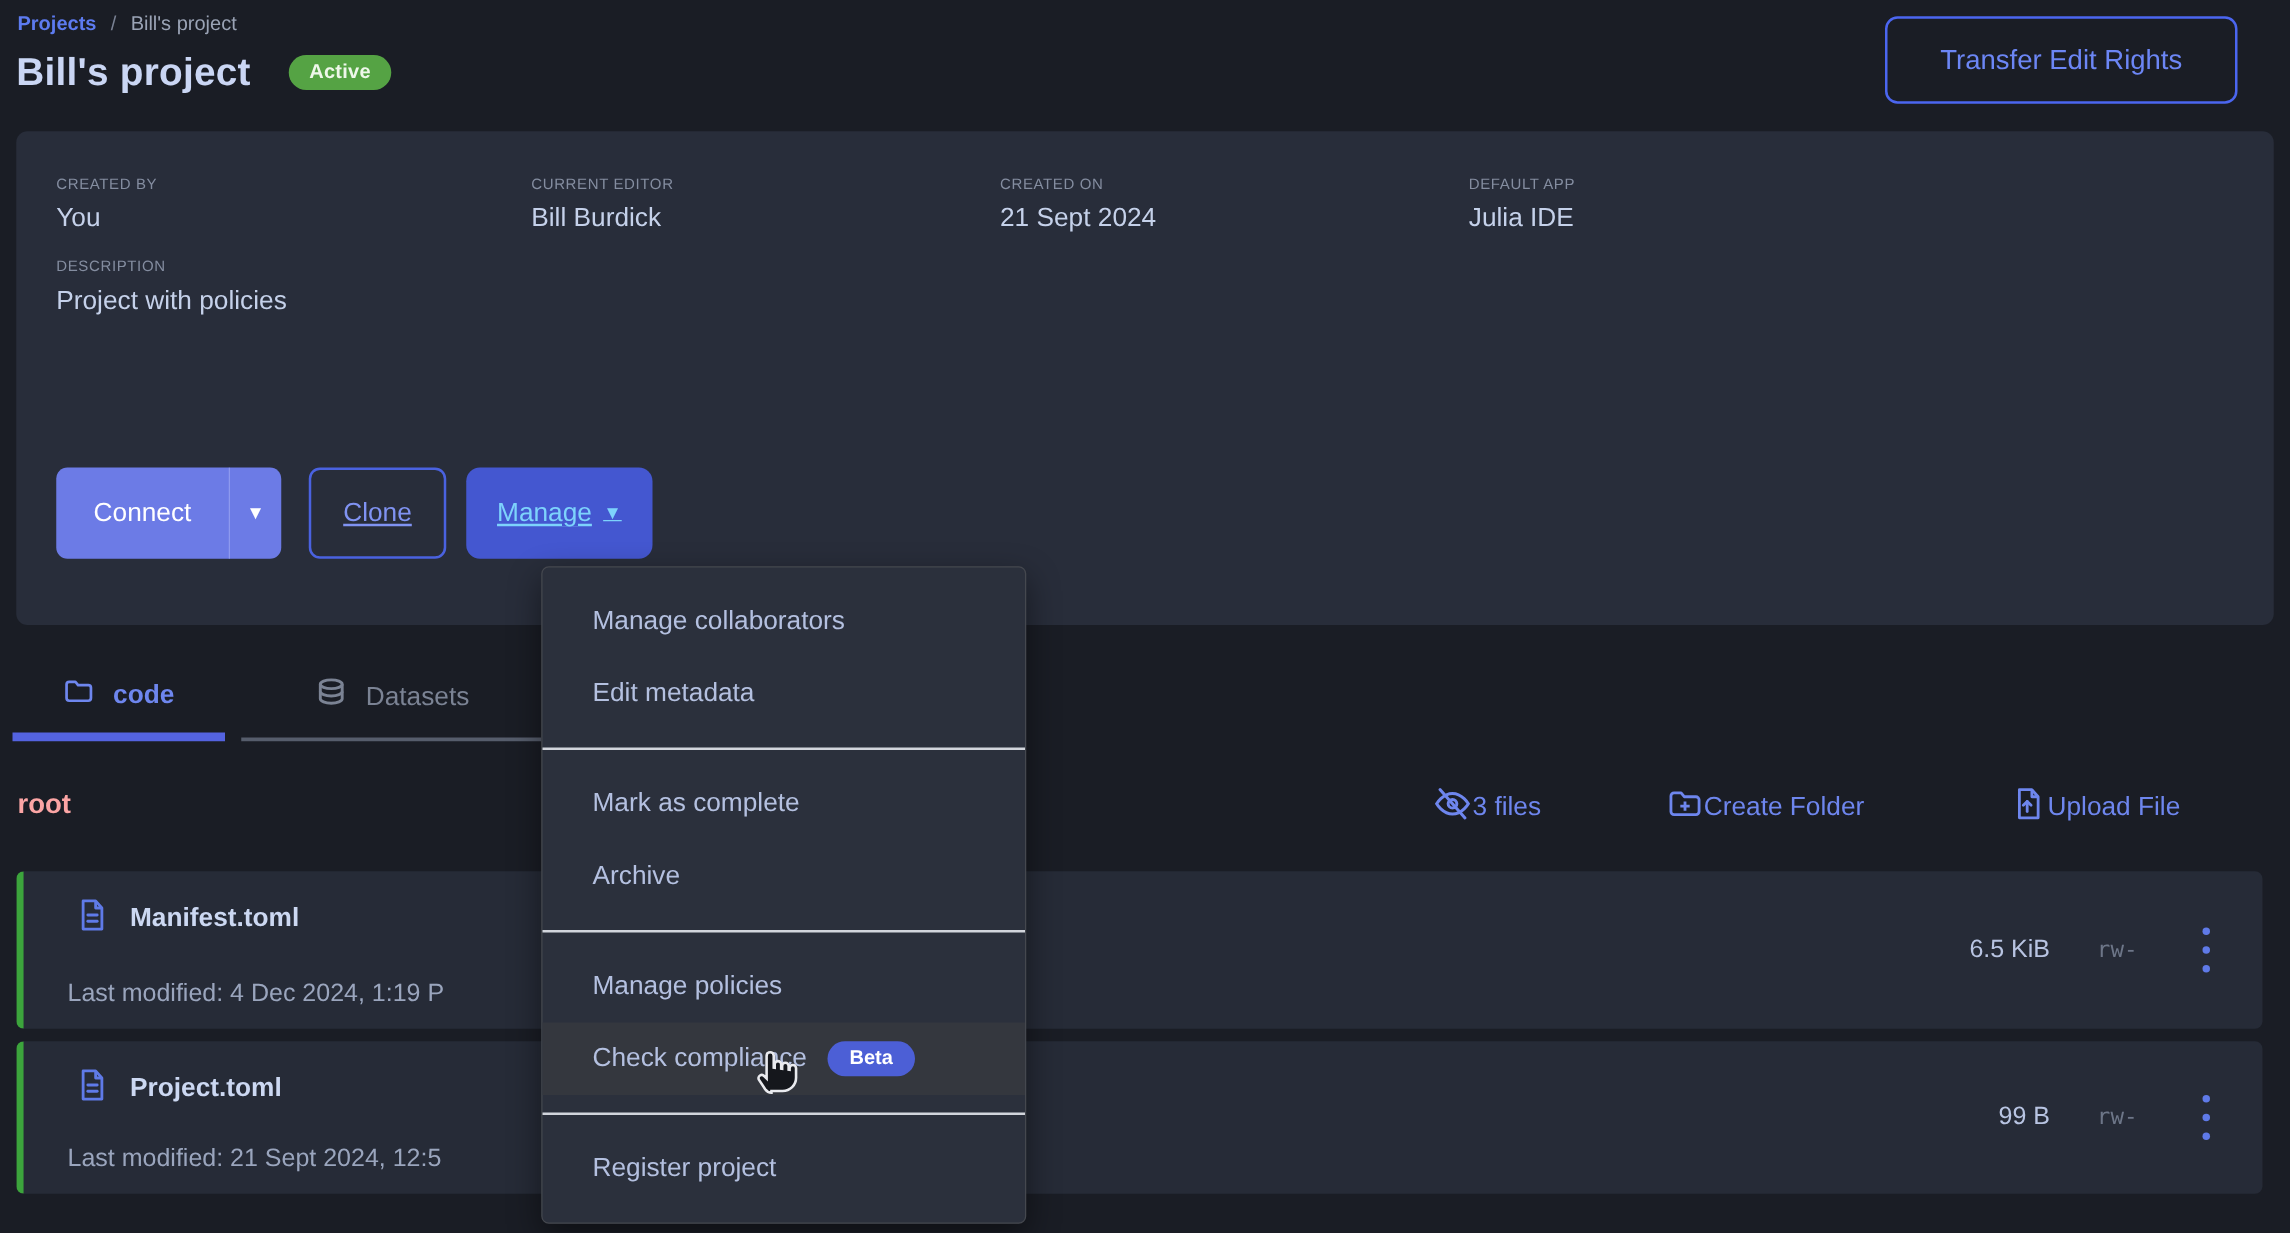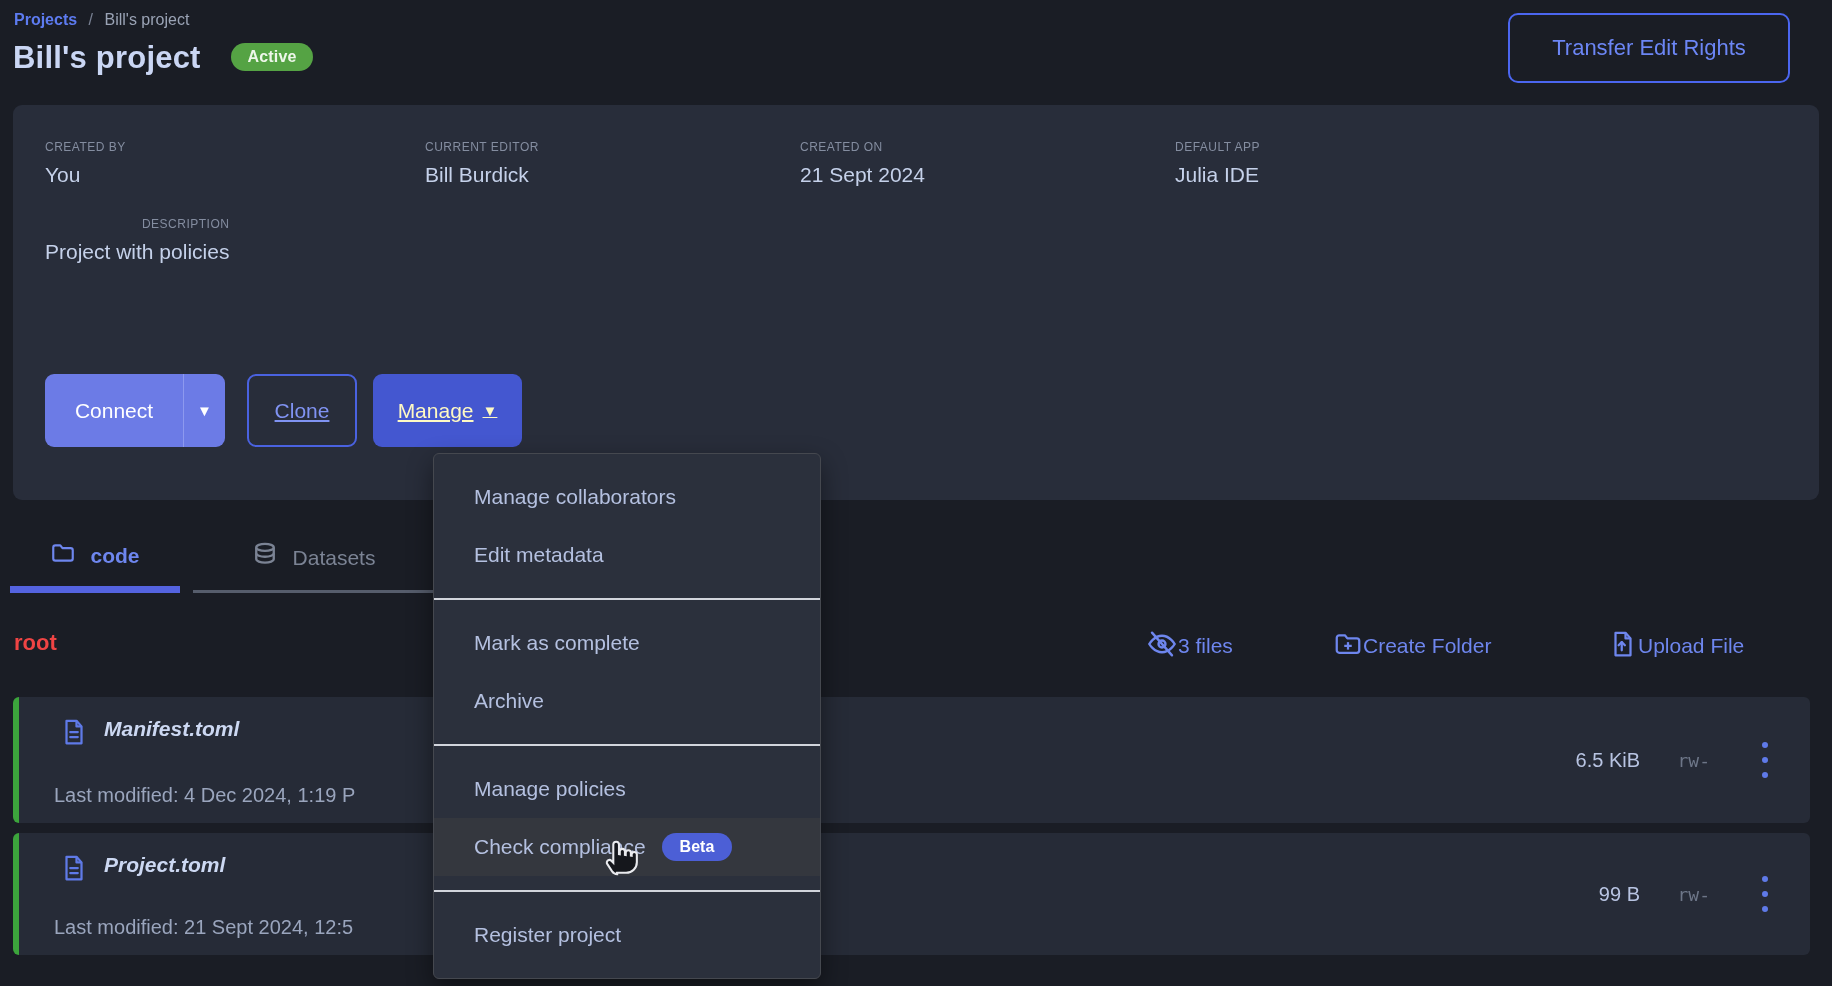--- a/index.html
+++ b/index.html
@@ -29,52 +29,52 @@
     border:2px solid #4b66f0; border-radius:10px; background:transparent;
     color:#6c86f5; font-size:22px; text-align:center; line-height:66px; cursor:pointer;
   }
 
   
   .panel { left:13px; top:105px; width:1806px; height:395px; background:#282d3a; border-radius:9px; }
   .field-label { font-size:12px; color:#848da0; letter-spacing:.5px; }
   .field-value { font-size:21px; color:#c5d1ea; margin-top:9px; }
   .f1 { left:45px;  top:140px; } .f2 { left:425px; top:140px; }
   .f3 { left:800px; top:140px; } .f4 { left:1175px; top:140px; }
-  .fdesc { left:45px; top:217px;text-align:right; }
+  .fdesc { left:45px; top:206px; }
 
   .actions { left:45px; top:374px; height:73px; display:flex; align-items:stretch; }
   .btn { border-radius:9px; font-size:21px; display:flex; align-items:center; justify-content:center; cursor:pointer;text-decoration:underline; }
   .connect-split { display:flex; background:#6c7be6; border-radius:9px; overflow:hidden; color:#fff; }
   .connect-main { width:138px; display:flex; align-items:center; justify-content:center; font-size:21px; cursor:pointer; }
   .connect-caret { width:42px; display:flex; align-items:center; justify-content:center; border-left:1px solid #8d99ef; cursor:pointer; font-size:15px; }
   .clone-btn { width:110px; margin-left:22px; border:2px solid #4a62e0; color:#8093f2; background:transparent; }
-  .manage-btn { width:149px; margin-left:16px; background:#4457d0; color:#fef9c3; gap:9px; }
+  .manage-btn { width:149px; margin-left:16px; background:#4457d0; color:#7dd3fc; gap:9px;border-radius:11px; }
   .caret { font-size:15px; line-height:1; }
 
   
   .tab { top:525px; height:68px; display:flex; align-items:center; justify-content:center; gap:14px; cursor:pointer; }
   .tab-code { left:10px; width:170px; border-bottom:7px solid #5463e0; color:#6e86ee; font-weight:bold; font-size:21px; }
   .tab-datasets { left:193px; width:240px; border-bottom:3px solid #565d6c; color:#7b8394; font-size:21px; }
   .tab svg { flex:none; }
 
   
-  .root-label { left:14px; top:630px; font-size:22px; font-weight:bold; color:#ef4444; }
+  .root-label { left:14px; top:630px; font-size:22px; font-weight:bold; color:#fca5a5; }
   .tool { top:618px; height:56px; display:flex; align-items:center; gap:0; color:#6e86ee; font-size:21px; cursor:pointer; }
   .tool-files  { left:1146px; }
   .tool-folder { left:1333px; }
   .tool-upload { left:1608px; }
 
   
   .file-row {
     left:13px; width:1797px; background:#262b37;
     border-left:6px solid #3ca43c; border-radius:6px;
   }
   .row1 { top:697px; height:126px; }
   .row2 { top:833px; height:122px; }
-  .file-head { position:absolute; left:40px; top:20px; display:flex; gap:15px;font-style:italic; }
+  .file-head { position:absolute; left:40px; top:20px; display:flex; align-items:center; gap:15px; }
   .file-name { font-size:21px; font-weight:bold; color:#ccd8f2; cursor:pointer; }
   .file-mod { position:absolute; left:35px; bottom:16px; font-size:20px; color:#9aa5bd; }
   .file-size { position:absolute; right:170px; top:50%; transform:translateY(-50%); font-size:20px; color:#b8c4e2; }
   .file-perm { position:absolute; right:100px; top:50%; transform:translateY(-50%); font-size:18px; color:#6d7688; font-family:"DejaVu Sans Mono", monospace; }
   .kebab { position:absolute; right:38px; top:50%; transform:translateY(-50%); display:flex; flex-direction:column; gap:9px; cursor:pointer; padding:4px; }
   .kebab i { width:6px; height:6px; border-radius:50%; background:#5f7ae8; }
 
   
   .menu {
     left:433px; top:453px; width:388px;

